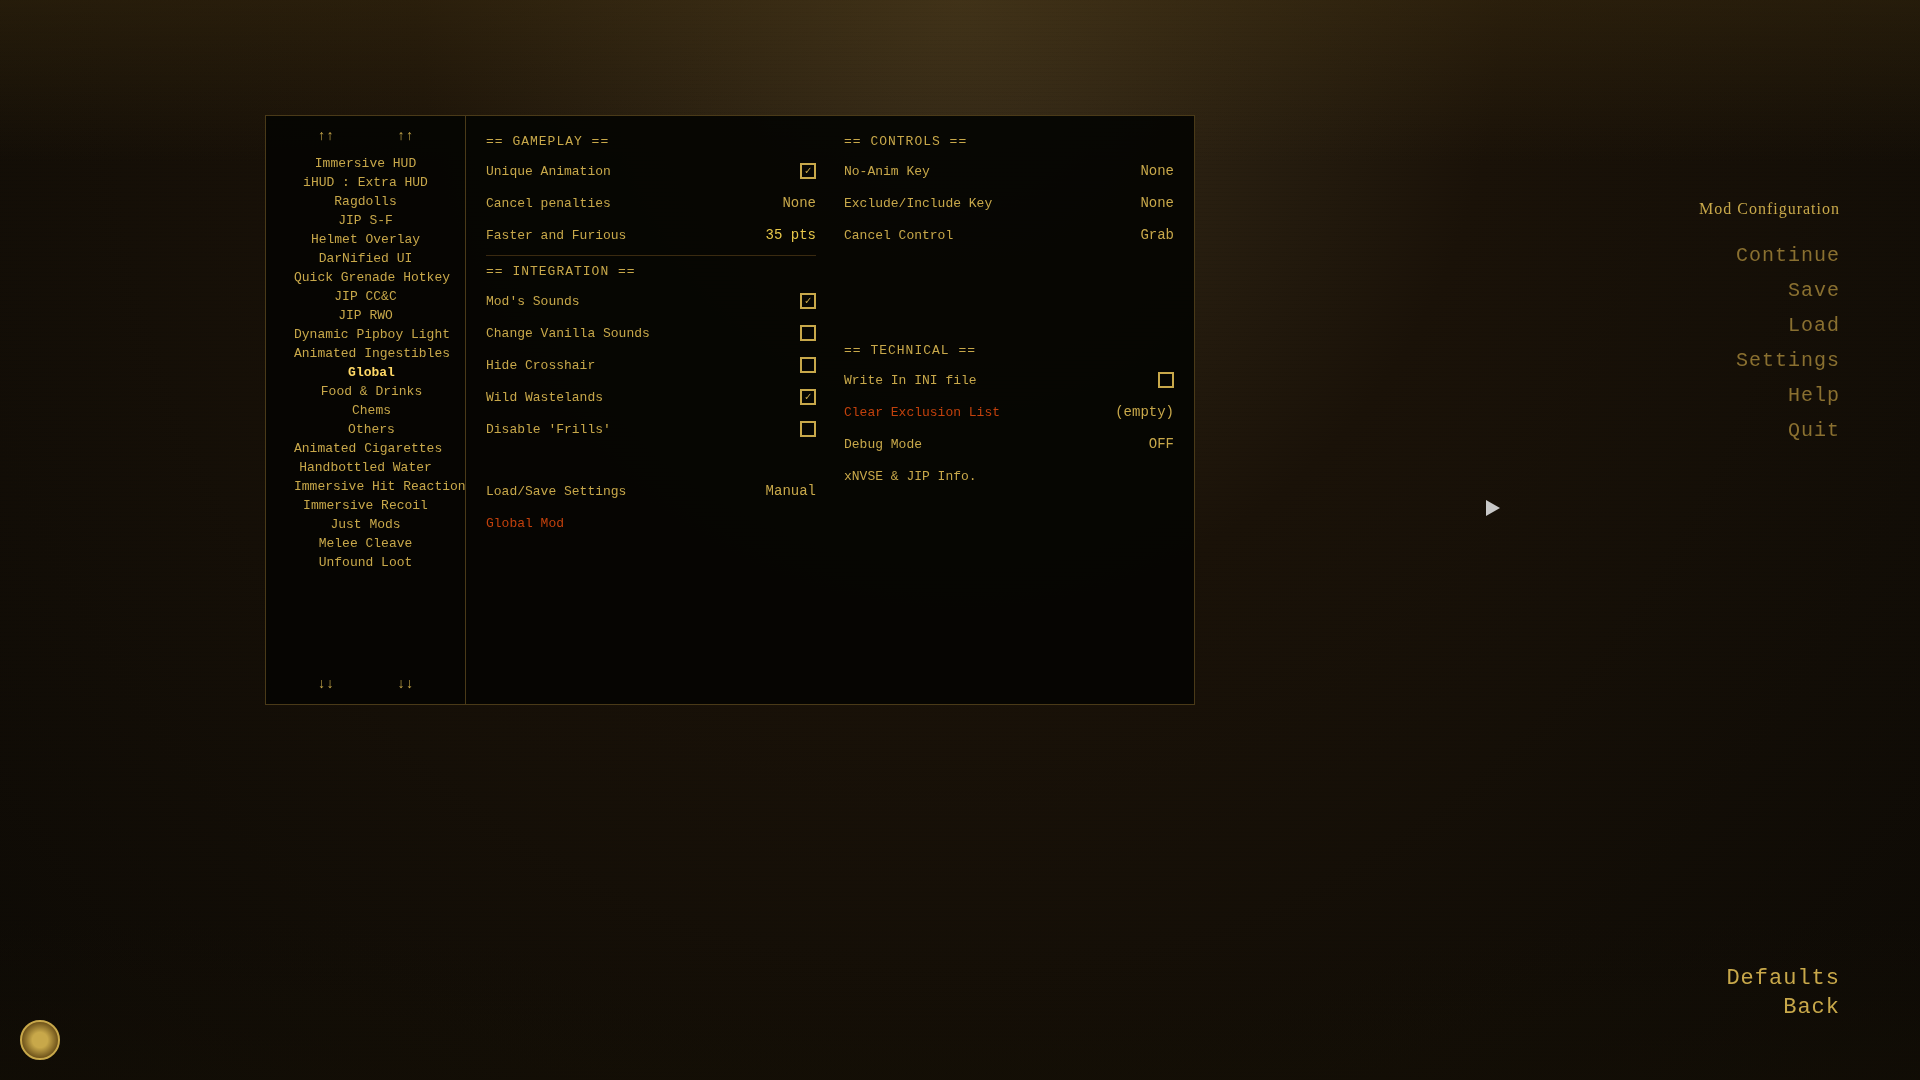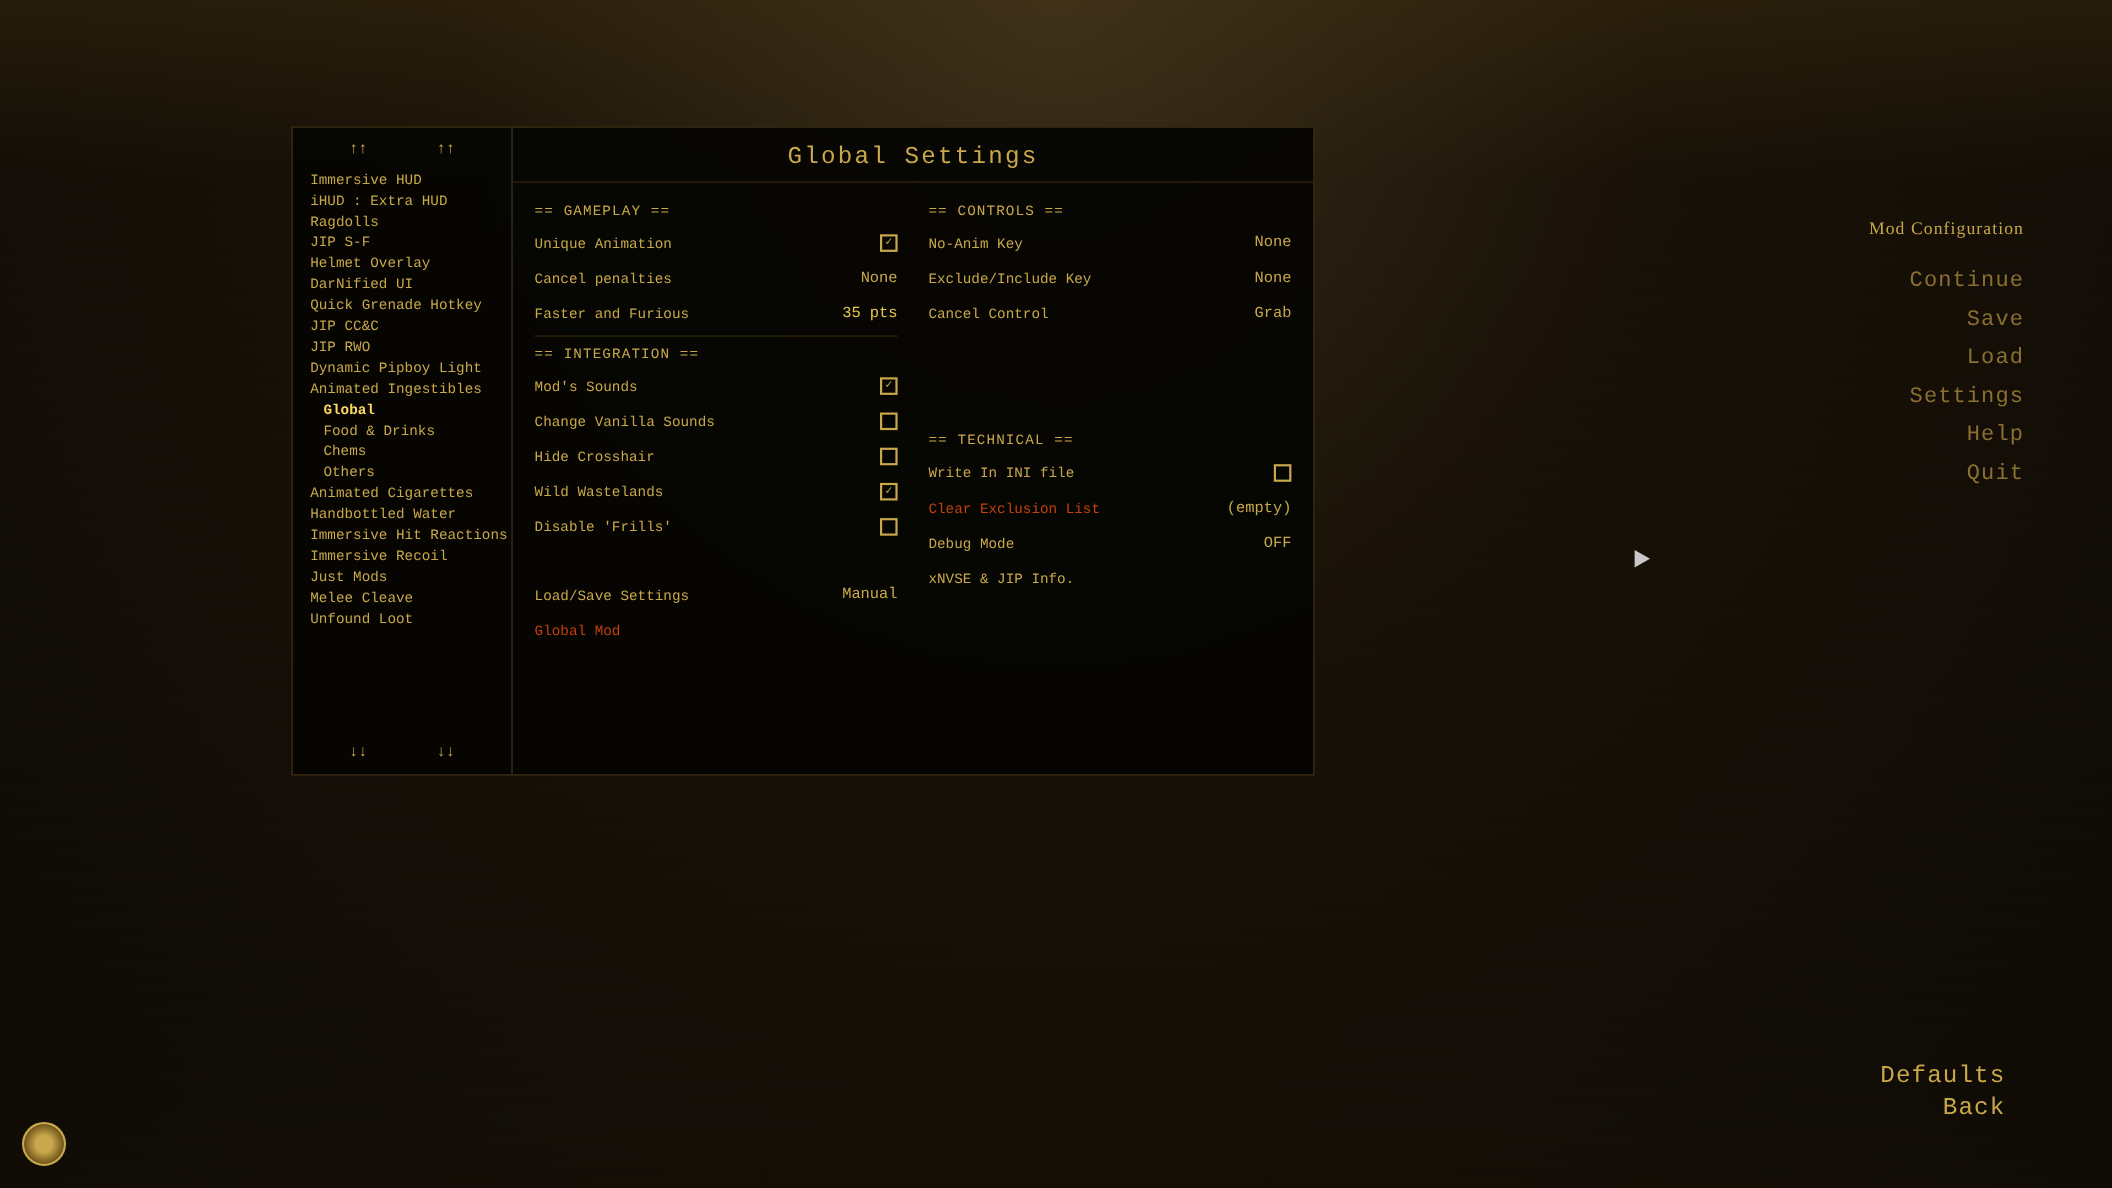--- a/index.html
+++ b/index.html
@@ -70,21 +70,22 @@
 
     .arrow-icon {
       color: #c8a84a;
       font-size: 14px;
       cursor: pointer;
     }
 
     .sidebar-list {
       flex: 1;
       overflow: hidden;
-      padding: 0 4px;
+      padding: 0 16px;
+      text-align: center;
     }
 
     .sidebar-item {
       display: block;
       padding: 2px 12px;
       color: #c8a84a;
       font-size: 13px;
       cursor: pointer;
       white-space: nowrap;
     }
@@ -233,21 +234,21 @@
       height: 0;
       border-style: solid;
       border-width: 8px 0 8px 14px;
       border-color: transparent transparent transparent #c8c8c8;
       z-index: 20;
     }
 
     
     .bottom-right {
       position: absolute;
-      right: 97px;
+      right: 80px;
       bottom: 60px;
       display: flex;
       flex-direction: column;
       align-items: flex-end;
       gap: 4px;
       z-index: 10;
     }
 
     .bottom-button {
       color: #c8a84a;
@@ -314,21 +315,20 @@
       <span class="sidebar-item">Melee Cleave</span>
       <span class="sidebar-item">Unfound Loot</span>
     </div>
     <div class="sidebar-arrows-bottom">
       <span class="arrow-icon">↓↓</span>
       <span class="arrow-icon">↓↓</span>
     </div>
   </div>
 
   <div class="content-area">
-    <div class="content-title">Global  Settings</div>
 
     <div class="content-body">
 
       <div class="col-left">
 
         <div class="section-header">== GAMEPLAY ==</div>
 
         <div class="setting-row">
           <span class="setting-label">Unique Animation</span>
           <div class="checkbox checked"></div>

